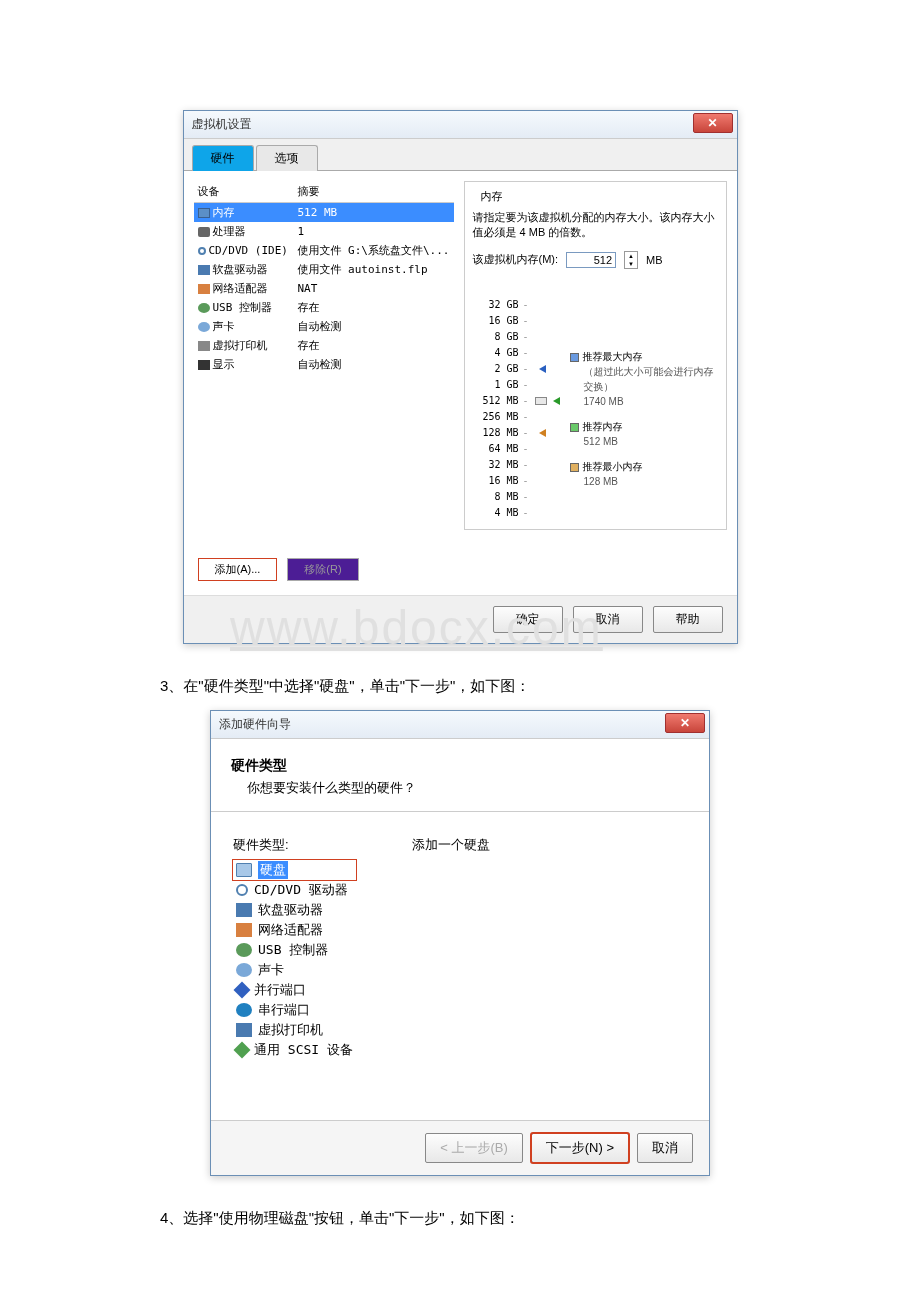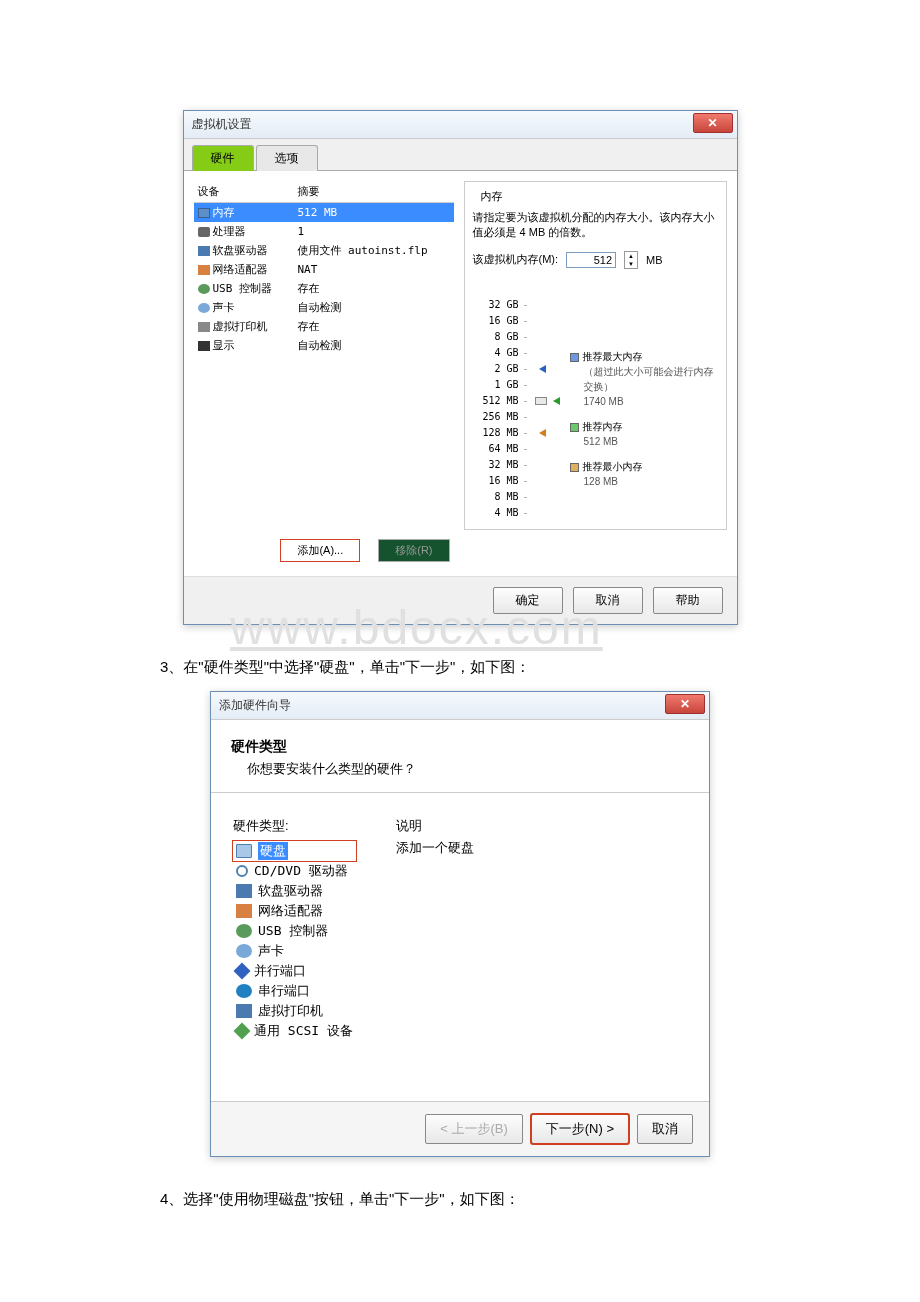--- a/index.html
+++ b/index.html
@@ -6,21 +6,21 @@
     body { font-family: "Microsoft YaHei", SimSun, sans-serif; background: #fff; width: 920px; }
     .page { padding: 30px 140px 80px 140px; }
     .watermark { position: absolute; top: 600px; left: 230px; font-size: 48px; color: #e0e0e0; z-index: 0; letter-spacing: 2px; font-family: Arial; text-decoration: underline; }
     
     
     .dialog1 { width: 555px; margin: 80px auto 30px; position: relative; background: #fff; border: 1px solid #6b8fb5; box-shadow: 0 2px 8px rgba(0,0,0,0.2); }
     .titlebar { background: linear-gradient(#f5f9fd, #e4ecf5); height: 28px; display: flex; align-items: center; padding: 0 8px; position: relative; border-bottom: 1px solid #ccc; }
     .titlebar-text { font-size: 12px; color: #333; }
     .close-btn { position: absolute; right: 4px; top: 2px; width: 40px; height: 20px; background: linear-gradient(#f07a6f, #c8453b); border: 1px solid #a03030; border-radius: 2px; display: flex; align-items: center; justify-content: center; color: #fff; font-weight: bold; font-size: 12px; }
     .tabs { display: flex; padding: 6px 8px 0; background: #f0f0f0; }
-    .tab { padding: 4px 18px; font-size: 12px; border: 1px solid #aaa; border-bottom: none; background: #84cc16; margin-right: 2px; border-radius: 3px 3px 0 0; }
+    .tab { padding: 4px 18px; font-size: 12px; border: 1px solid #aaa; border-bottom: none; background: #0ea5e9; margin-right: 2px; border-radius: 3px 3px 0 0; }
     .tab.inactive { background: #e8e8e8; }
     .dialog1-body { display: flex; background: #fff; padding: 10px; gap: 10px; border-top: 1px solid #aaa; margin-top: -1px; }
     .left-panel { width: 260px; }
     .device-table { width: 100%; font-size: 11px; font-family: SimSun, monospace; }
     .device-header { display: flex; border-bottom: 1px solid #ccc; padding: 3px 4px; font-weight: normal; }
     .dh-col1 { width: 100px; }
     .device-row { display: flex; padding: 2px 4px; align-items: center; }
     .device-row.selected { background: #3b8dff; color: #fff; }
     .dr-col1 { width: 100px; display: flex; align-items: center; gap: 3px; }
     .dr-col2 { flex: 1; }
@@ -29,23 +29,23 @@
     .ico-cpu { background: #666; border-radius: 2px; }
     .ico-disk { background: #a8c8e8; border: 1px solid #5080b0; border-radius: 1px; }
     .ico-cd { border: 2px solid #5080b0; border-radius: 50%; width: 8px; height: 8px; }
     .ico-flop { background: #4a7ab0; }
     .ico-net { background: #d88040; }
     .ico-usb { background: #5a9a5a; border-radius: 50%; }
     .ico-snd { background: #7aa8d8; border-radius: 50%; }
     .ico-prn { background: #888; }
     .ico-disp { background: #333; }
     
-    .add-remove-bar { display: flex; justify-content: flex-end; gap: 18px; margin-top: 180px; padding: 4px; }
+    .add-remove-bar { display: flex; gap: 10px; margin-top: 180px; padding: 4px; }
     .btn-add { padding: 3px 16px; font-size: 11px; border: 1px solid #d04020; background: #fff; }
-    .btn-remove { padding: 3px 16px; font-size: 11px; border: 1px solid #aaa; background: #14532d; color: #999; }
+    .btn-remove { padding: 3px 16px; font-size: 11px; border: 1px solid #aaa; background: #4c1d95; color: #999; }
     
     .right-panel { flex: 1; }
     .fieldset { border: 1px solid #ccc; padding: 8px; font-size: 11px; }
     .fieldset-title { font-size: 11px; margin: -14px 0 6px 4px; background: #fff; display: inline-block; padding: 0 4px; }
     .mem-desc { font-size: 11px; line-height: 1.4; margin-bottom: 10px; }
     .mem-input-row { display: flex; align-items: center; gap: 8px; margin-bottom: 28px; font-size: 11px; }
     .mem-spinner { width: 50px; border: 1px solid #7a9ac0; padding: 1px 3px; font-size: 11px; text-align: right; }
     .spin-up-dn { width: 14px; height: 18px; border: 1px solid #999; display: flex; flex-direction: column; font-size: 6px; text-align: center; line-height: 8px; }
     
     .mem-slider-area { display: flex; gap: 10px; }
@@ -70,21 +70,21 @@
     .dialog-footer { display: flex; justify-content: flex-end; gap: 10px; padding: 10px 14px; background: #f0f0f0; border-top: 1px solid #ddd; }
     .footer-btn { padding: 4px 22px; font-size: 12px; border: 1px solid #888; background: linear-gradient(#fdfdfd, #e8e8e8); border-radius: 2px; }
     
     .step-text { font-size: 15px; margin: 18px 0 12px 20px; line-height: 1.6; }
     
     
     .dialog2 { width: 500px; margin: 0 auto 30px; position: relative; background: #fff; border: 1px solid #6b8fb5; box-shadow: 0 2px 8px rgba(0,0,0,0.2); z-index: 2; }
     .wiz-header { padding: 18px 20px 14px; border-bottom: 1px solid #ccc; }
     .wiz-title { font-size: 14px; font-weight: bold; margin-bottom: 4px; }
     .wiz-subtitle { font-size: 13px; margin-left: 16px; }
-    .wiz-body { padding: 24px 22px 60px; display: flex; gap: 40px; }
+    .wiz-body { padding: 24px 22px 60px; display: flex; gap: 56px; }
     .hw-list-label { font-size: 13px; margin-bottom: 6px; }
     .hw-list { }
     .hw-item { display: flex; align-items: center; gap: 6px; font-size: 13px; padding: 1px 3px; font-family: SimSun, monospace; }
     .hw-item.selected { outline: 1px solid #d04020; }
     .hw-item.selected .hw-text { background: #3b8dff; color: #fff; padding: 0 2px; }
     .hw-icon { width: 16px; height: 14px; display: inline-block; }
     .hi-disk { background: #a8c8e8; border: 1px solid #5080b0; border-radius: 1px; }
     .hi-cd { border: 2px solid #5080b0; border-radius: 50%; width: 12px; height: 12px; }
     .hi-flop { background: #4a7ab0; }
     .hi-net { background: #d88040; }
@@ -134,20 +134,27 @@
           </div>
           <div class="device-row">
             <div class="dr-col1">
                 <span class="dev-icon ico-cpu"></span>
                 <span>处理器</span>
               </div>
             <div class="dr-col2">1</div>
           </div>
           <div class="device-row">
             <div class="dr-col1">
+                <span class="dev-icon ico-cd"></span>
+                <span>CD/DVD (IDE)</span>
+              </div>
+            <div class="dr-col2">使用文件 G:\系统盘文件\...</div>
+          </div>
+          <div class="device-row">
+            <div class="dr-col1">
                 <span class="dev-icon ico-flop"></span>
                 <span>软盘驱动器</span>
               </div>
             <div class="dr-col2">使用文件 autoinst.flp</div>
           </div>
           <div class="device-row">
             <div class="dr-col1">
                 <span class="dev-icon ico-net"></span>
                 <span>网络适配器</span>
               </div>
@@ -344,21 +351,20 @@
               <span class="hw-icon hi-prn"></span>
               <span>虚拟打印机</span>
             </div>
           <div class="hw-item">
               <span class="hw-icon hi-scsi"></span>
               <span>通用 SCSI 设备</span>
             </div>
         </div>
       </div>
       <div class="desc-col">
-        <div class="desc-label">说明</div>
         <div class="desc-text">添加一个硬盘</div>
       </div>
     </div>
     <div class="wiz-footer">
       <button class="wiz-btn disabled">&lt; 上一步(B)</button>
       <button class="wiz-btn highlighted">下一步(N) &gt;</button>
       <button class="wiz-btn">取消</button>
     </div>
   </div>
 

